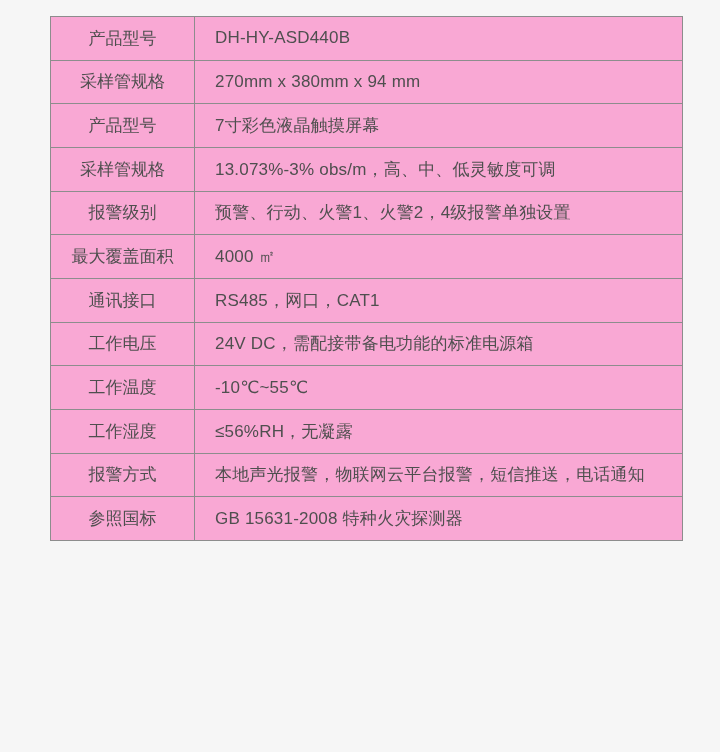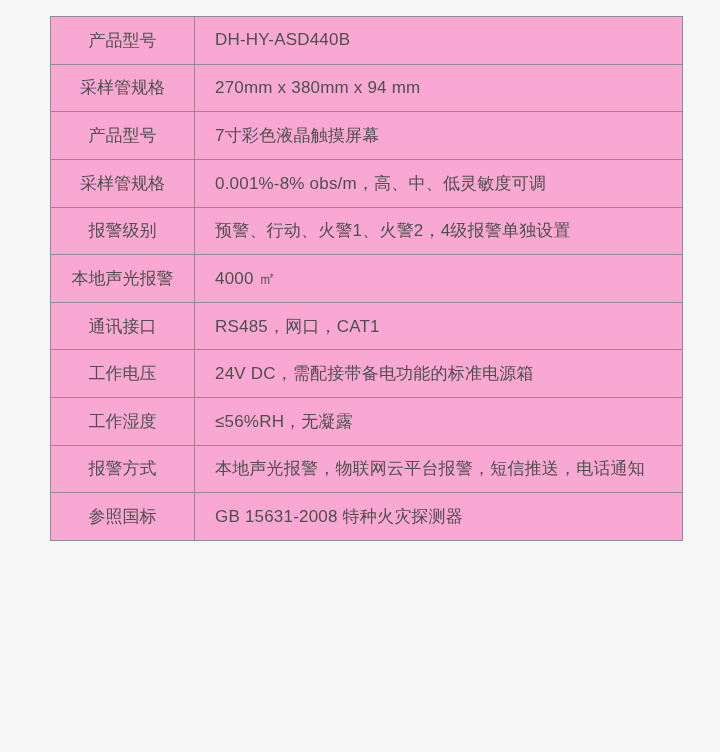--- a/index.html
+++ b/index.html
@@ -54,37 +54,41 @@
       <tr>
         <td class="label-cell">采样管规格</td>
         <td class="value-cell">270mm x 380mm x 94 mm</td>
       </tr>
       <tr>
         <td class="label-cell">产品型号</td>
         <td class="value-cell">7寸彩色液晶触摸屏幕</td>
       </tr>
       <tr>
         <td class="label-cell">采样管规格</td>
-        <td class="value-cell">0.001%-8% obs/m，高、中、低灵敏度可调</td>
+        <td class="value-cell">13.073%-3% obs/m，高、中、低灵敏度可调</td>
       </tr>
       <tr>
         <td class="label-cell">报警级别</td>
         <td class="value-cell">预警、行动、火警1、火警2，4级报警单独设置</td>
       </tr>
       <tr>
-        <td class="label-cell">本地声光报警</td>
+        <td class="label-cell">最大覆盖面积</td>
         <td class="value-cell">4000 ㎡</td>
       </tr>
       <tr>
         <td class="label-cell">通讯接口</td>
         <td class="value-cell">RS485，网口，CAT1</td>
       </tr>
       <tr>
         <td class="label-cell">工作电压</td>
         <td class="value-cell">24V DC，需配接带备电功能的标准电源箱</td>
+      </tr>
+      <tr>
+        <td class="label-cell">工作温度</td>
+        <td class="value-cell">-10℃~55℃</td>
       </tr>
       <tr>
         <td class="label-cell">工作湿度</td>
         <td class="value-cell">≤56%RH，无凝露</td>
       </tr>
       <tr>
         <td class="label-cell">报警方式</td>
         <td class="value-cell">本地声光报警，物联网云平台报警，短信推送，电话通知</td>
       </tr>
       <tr>

